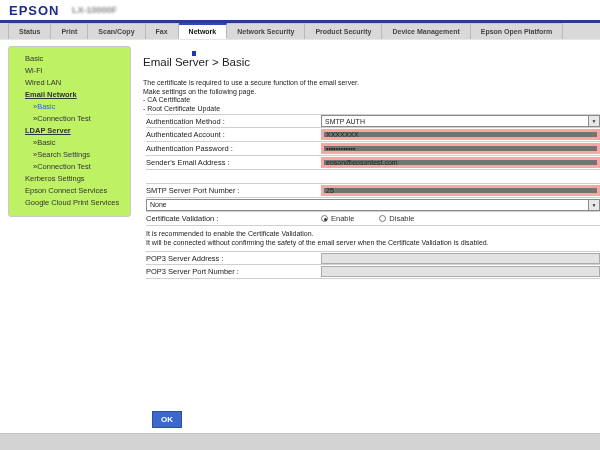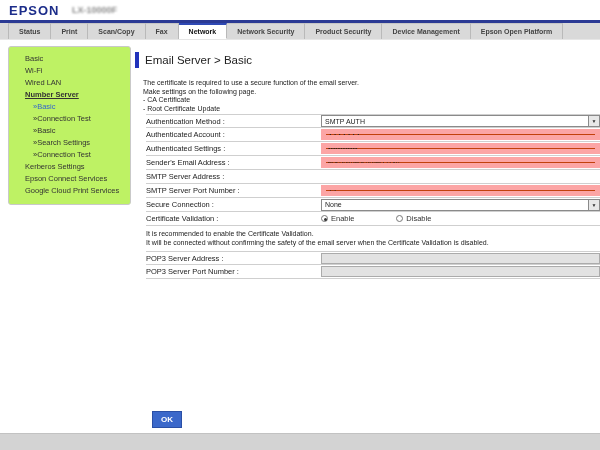--- a/index.html
+++ b/index.html
@@ -47,49 +47,49 @@
     background:#bef264; border:1px solid #c9c9c9; border-radius:3px;
     padding:6px 2px 7px 16px;
   }
   .side-item {
     font-size:7.5px; line-height:12px; color:#333; cursor:pointer; white-space:nowrap;
   }
   .side-item.group { font-weight:bold; text-decoration:underline; }
   .side-item.sub { padding-left:8px; }
   .side-item.selected { color:#3366cc; }
   
-  .title-wrap { position:absolute; left:135px; top:51px; height:17px; display:flex; align-items:center; }
+  .title-wrap { position:absolute; left:143px; top:51px; height:17px; display:flex; align-items:center;flex-direction:column; }
   .title-bar { width:4px; height:16px; background:#2233bb; margin-right:6px; }
   .page-title { font-size:11.5px; color:#222; }
   .desc { position:absolute; left:143px; top:79px; font-size:7px; line-height:8.6px; color:#222; }
   .form { position:absolute; left:146px; top:114px; width:454px; }
   .frow {
     display:flex; align-items:center; height:14px;
     border-bottom:1px solid #cfcfcf;
   }
   .frow.first { border-top:1px solid #cfcfcf; }
   .flabel { width:175px; font-size:7.5px; color:#222; flex:none; }
   .fvalue { flex:1; display:flex; align-items:center; }
   .tinput {
-    width:100%; height:11px; border:5px solid #fca5a5; background:#c2410c;
+    width:100%; height:11px; border:3px solid #fca5a5; background:#737373;
     font-family:"Liberation Sans", sans-serif; font-size:7px; color:#222;
     padding:0 2px; border-radius:0;
   }
   .tinput:disabled { background:#e2e2e2; border:1px solid #ababab; }
   .select {
     width:100%; height:12px; border:1px solid #8a8a8a; background:#fff;
     display:flex; align-items:center; justify-content:space-between; cursor:pointer;
   }
   .select .sval { font-size:7px; color:#222; padding-left:3px; }
   .select .sbtn {
     width:11px; height:10px; margin:0; background:#e8e8e8;
     border-left:1px solid #8a8a8a; display:flex; align-items:center; justify-content:center;
     font-size:5px; color:#333;
   }
-  .radio-group { display:flex; align-items:center; gap:20px; font-size:7.5px; }
+  .radio-group { display:flex; align-items:center; gap:3px; font-size:7.5px; }
   .radio {
     width:7px; height:7px; border:1px solid #777; border-radius:50%;
     background:#fff; display:inline-block; margin-right:3px; position:relative; flex:none;
   }
   .radio.checked::after {
     content:""; position:absolute; left:1.5px; top:1.5px; width:3px; height:3px;
     border-radius:50%; background:#333;
   }
   .radio-opt { display:flex; align-items:center; margin-right:22px; cursor:pointer; }
   .note { font-size:7px; line-height:9px; color:#222; padding:3px 0 4px 0; }
@@ -124,23 +124,24 @@
   <div class="tab">Network Security</div>
   <div class="tab">Product Security</div>
   <div class="tab">Device Management</div>
   <div class="tab">Epson Open Platform</div>
 </div>
 
 <div class="sidebar">
   <div class="side-item">Basic</div>
   <div class="side-item">Wi-Fi</div>
   <div class="side-item">Wired LAN</div>
-  <div class="side-item group">Number Server</div>
+  <div class="side-item group">Email Network</div>
   <div class="side-item sub selected">»Basic</div>
   <div class="side-item sub">»Connection Test</div>
+  <div class="side-item group">LDAP Server</div>
   <div class="side-item sub">»Basic</div>
   <div class="side-item sub">»Search Settings</div>
   <div class="side-item sub">»Connection Test</div>
   <div class="side-item">Kerberos Settings</div>
   <div class="side-item">Epson Connect Services</div>
   <div class="side-item">Google Cloud Print Services</div>
 </div>
 
 <div class="title-wrap">
   <div class="title-bar"></div>
@@ -167,46 +168,44 @@
   </div>
 
   <div class="frow">
     <div class="flabel">Authenticated Account :</div>
     <div class="fvalue">
       <input class="tinput" type="text" value="XXXXXXX" style="">
     </div>
   </div>
 
   <div class="frow">
-    <div class="flabel">Authenticated Settings :</div>
+    <div class="flabel">Authentication Password :</div>
     <div class="fvalue">
       <input class="tinput" type="text" value="••••••••••••" style="">
     </div>
   </div>
 
   <div class="frow">
     <div class="flabel">Sender's Email Address :</div>
     <div class="fvalue">
       <input class="tinput" type="text" value="epson@epsontest.com" style="">
     </div>
   </div>
 
   <div class="frow">
-    <div class="flabel">SMTP Server Address :</div>
   </div>
 
   <div class="frow">
     <div class="flabel">SMTP Server Port Number :</div>
     <div class="fvalue">
       <input class="tinput" type="text" value="25" style="">
     </div>
   </div>
 
   <div class="frow">
-    <div class="flabel">Secure Connection :</div>
     <div class="fvalue">
       <div class="select">
         <span class="sval">None</span>
         <span class="sbtn">▼</span>
       </div>
     </div>
   </div>
 
   <div class="frow">
     <div class="flabel">Certificate Validation :</div>

